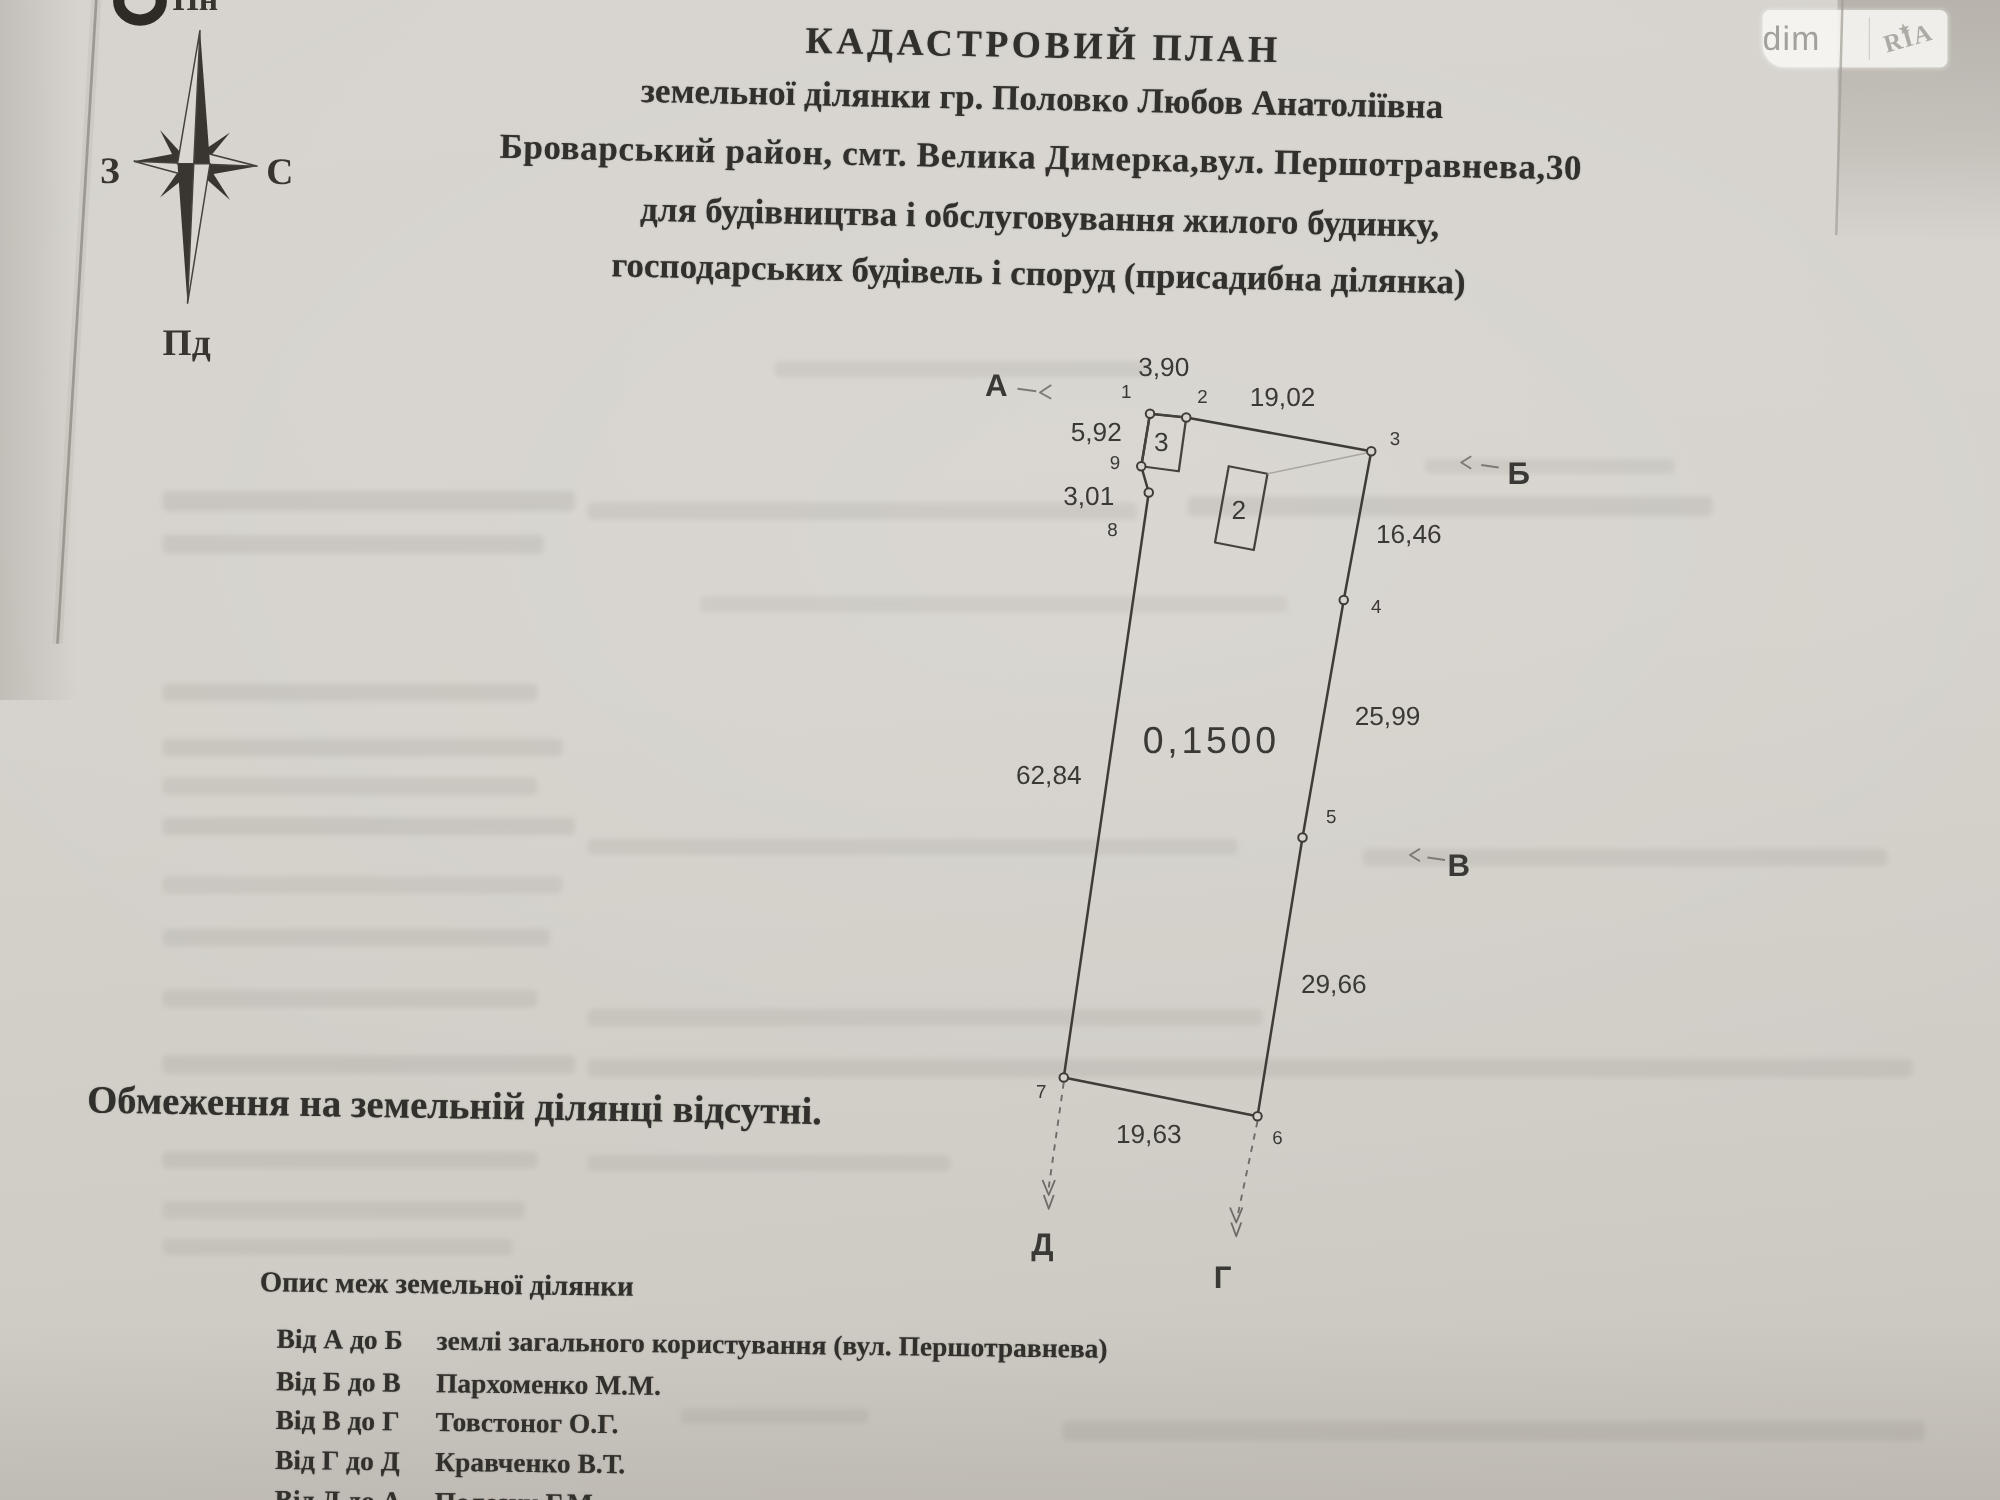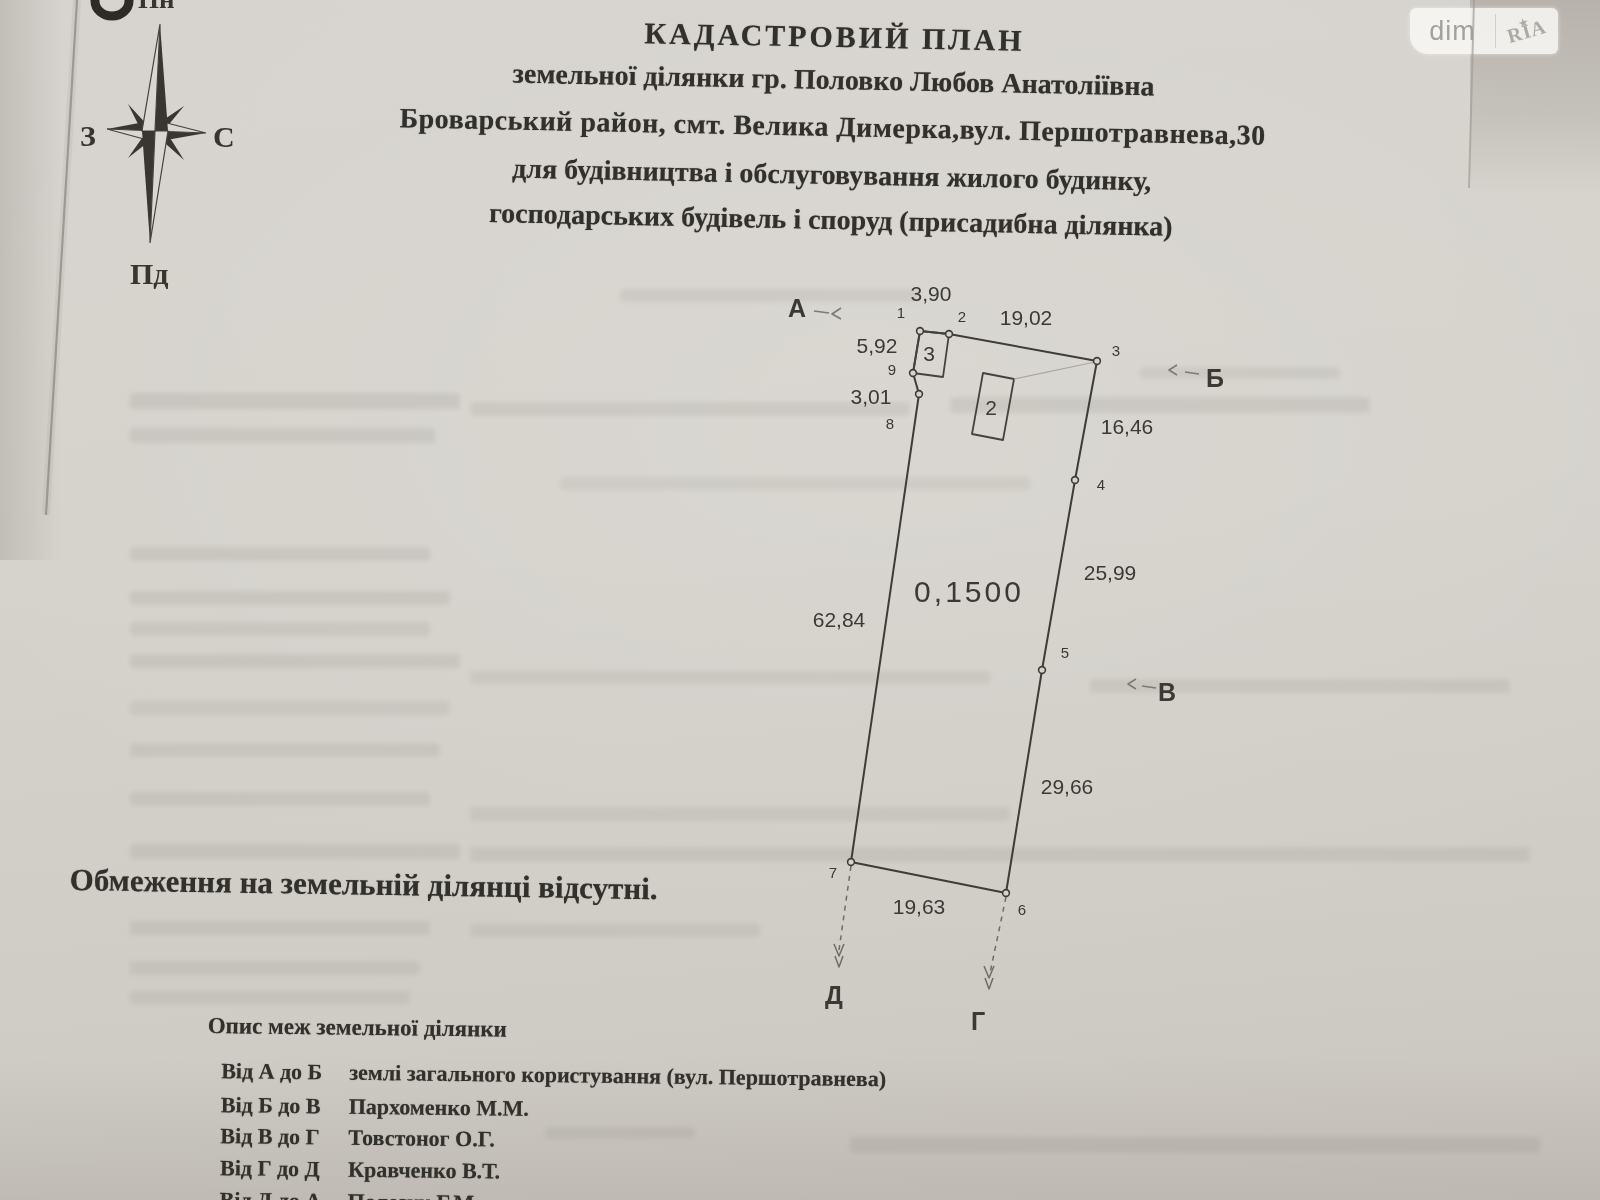--- a/index.html
+++ b/index.html
@@ -42,21 +42,21 @@
   .descr .heading{position:absolute;left:0;top:3px;font-size:23px;white-space:nowrap;}
   .descr .row{position:absolute;left:0;width:1200px;white-space:nowrap;font-size:22px;}
   .descr .row .range{position:absolute;left:14px;}
   .descr .row .owner{position:absolute;left:142px;}
   .r0{top:48px;} .r1{top:82px;} .r2{top:113px;} .r3{top:145px;} .r4{top:177px;}
 
   
   .watermark{position:absolute;left:1410px;top:8px;width:148px;height:46px;
     background:rgba(249,248,245,0.85);border-radius:6px 6px 6px 18px;
     display:flex;align-items:center;box-shadow:0 0 4px rgba(255,255,255,0.5);}
-  .wm-dim{flex:1;text-align:center;font-family:"Liberation Sans",sans-serif;
+  .wm-dim{flex:1;font-family:"Liberation Sans",sans-serif;
     font-size:27px;color:#a3a19c;letter-spacing:1px;line-height:46px;}
   .wm-div{width:1px;height:34px;background:#d2cfca;}
   .wm-ria{flex:0 0 62px;position:relative;text-align:center;}
   .wm-ria .ria-text{display:inline-block;transform:rotate(-16deg);
     font-family:"Liberation Serif",serif;font-weight:700;font-size:20px;
     color:#aeaba5;letter-spacing:1px;}
   .wm-ria .ria-star{position:absolute;left:22px;top:-4px;font-size:12px;color:#aeaba5;
     transform:rotate(-16deg);}
 
   

